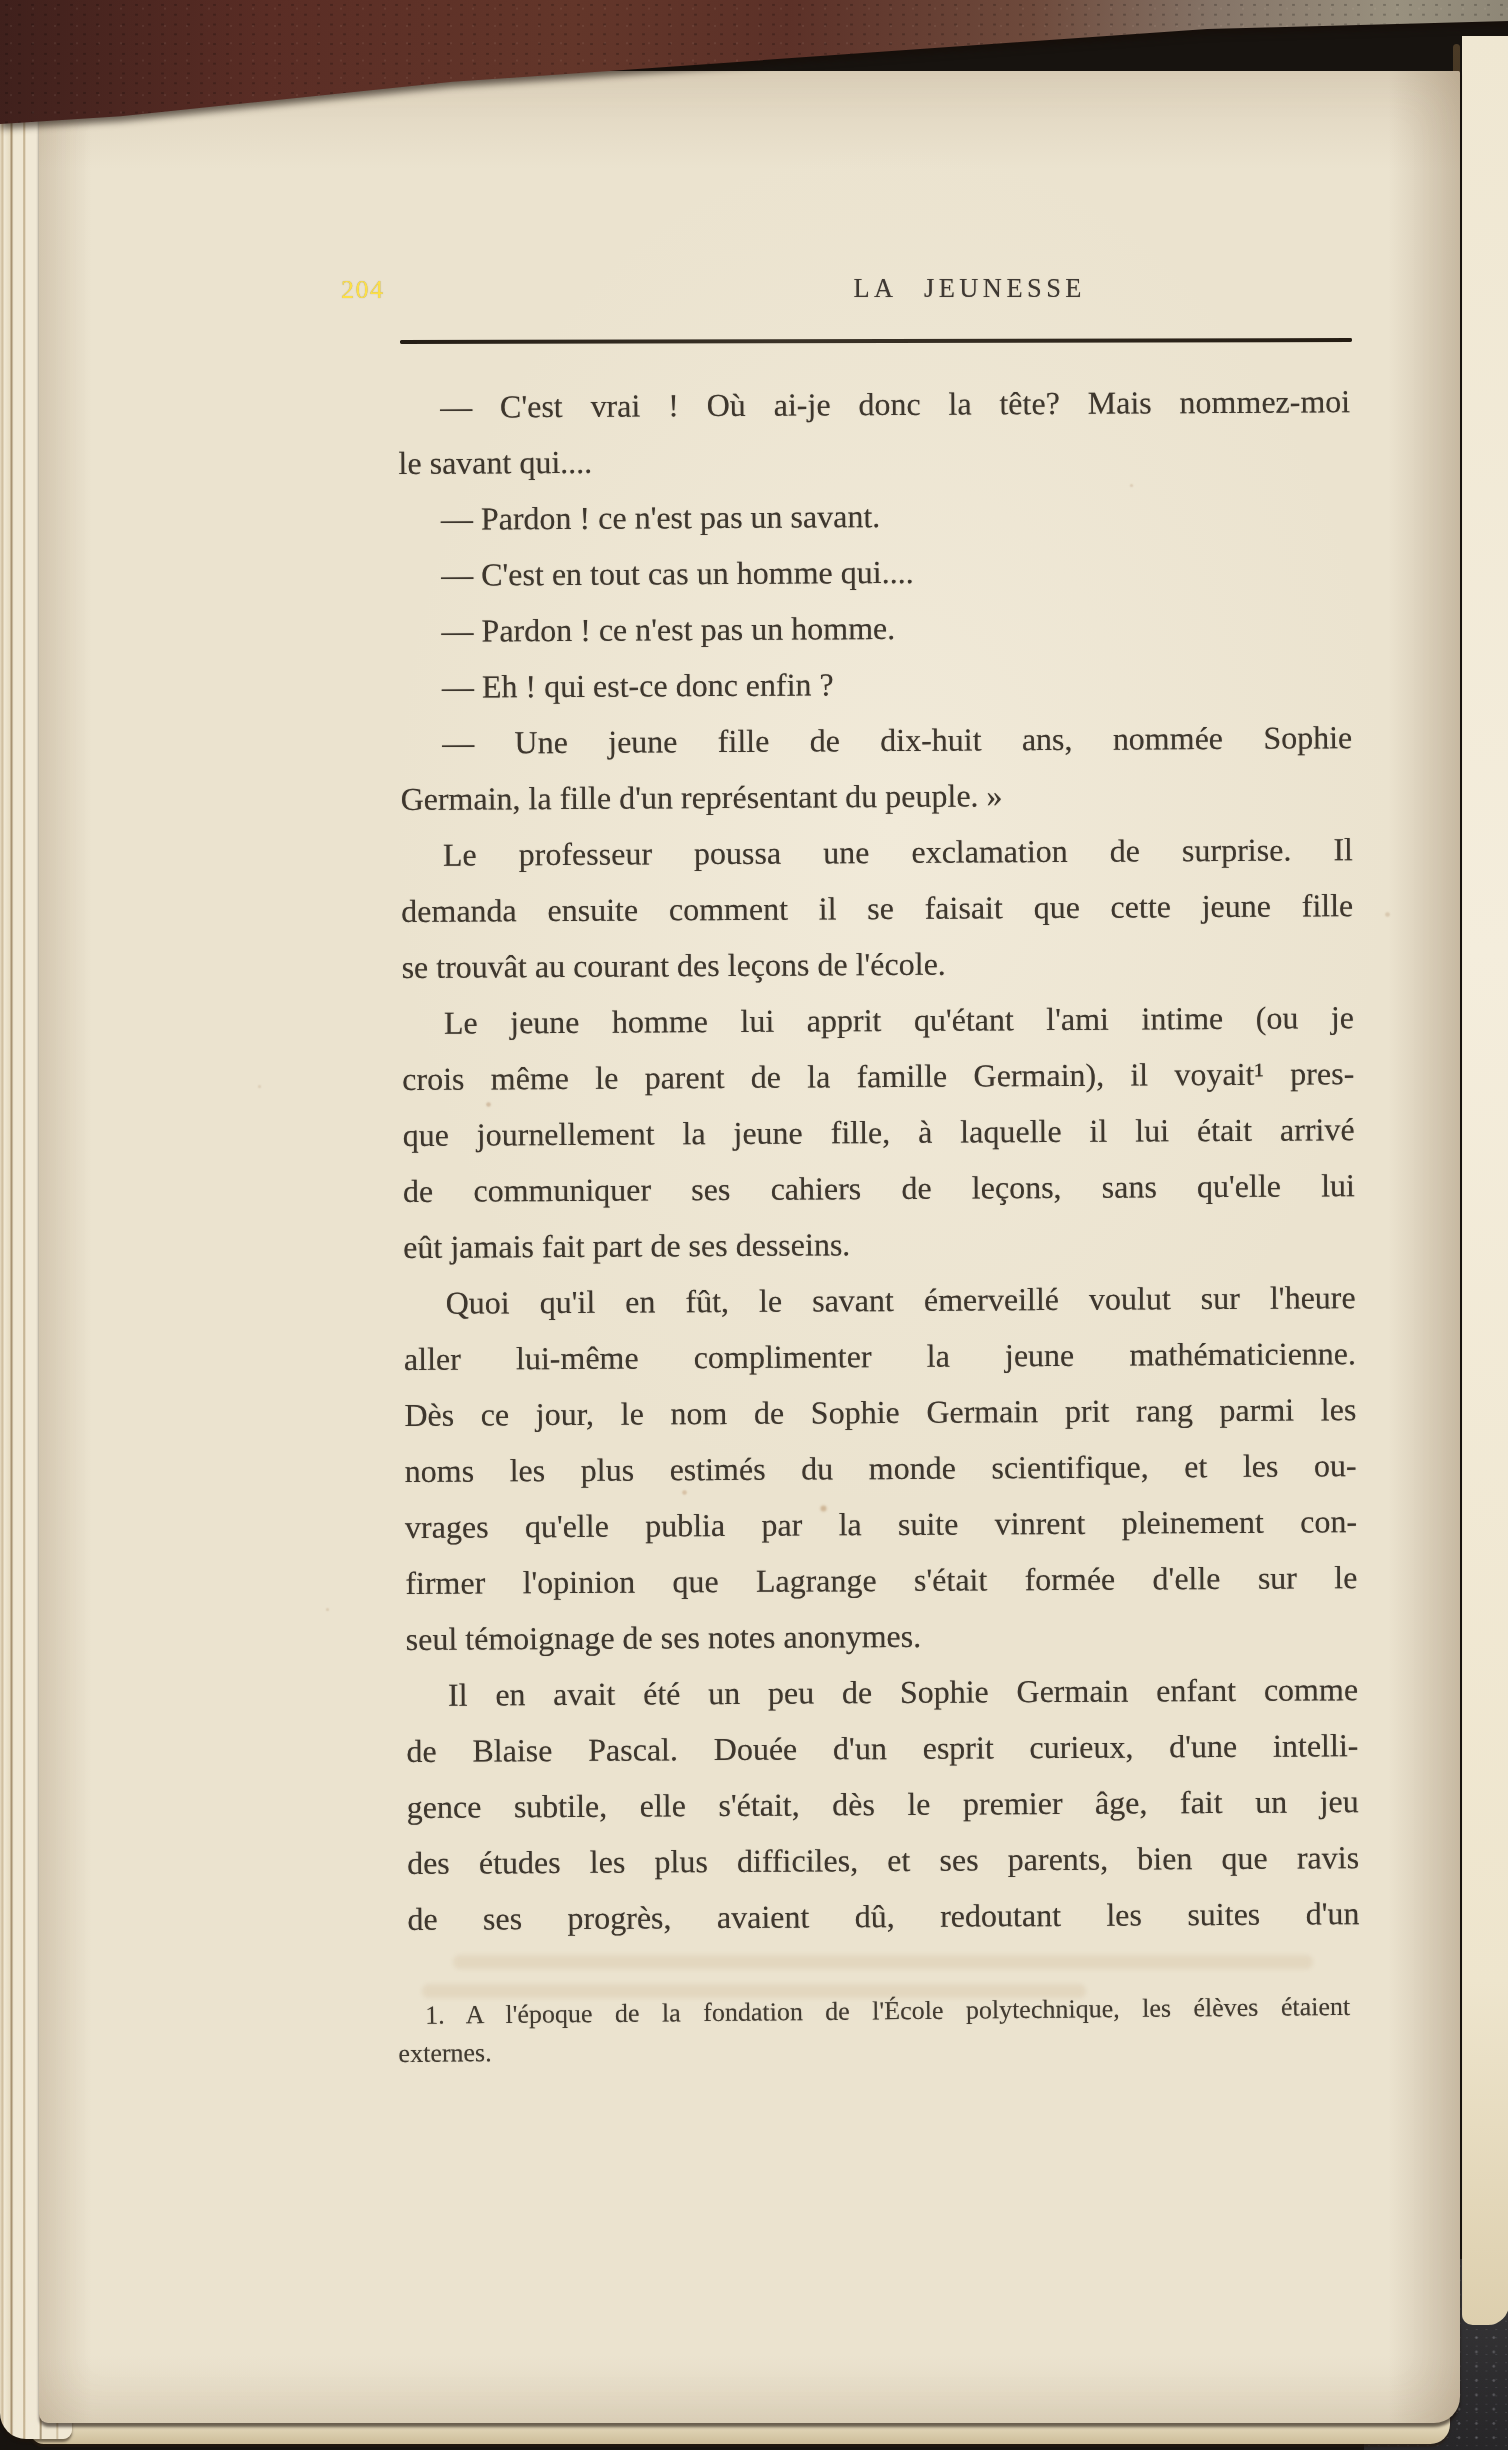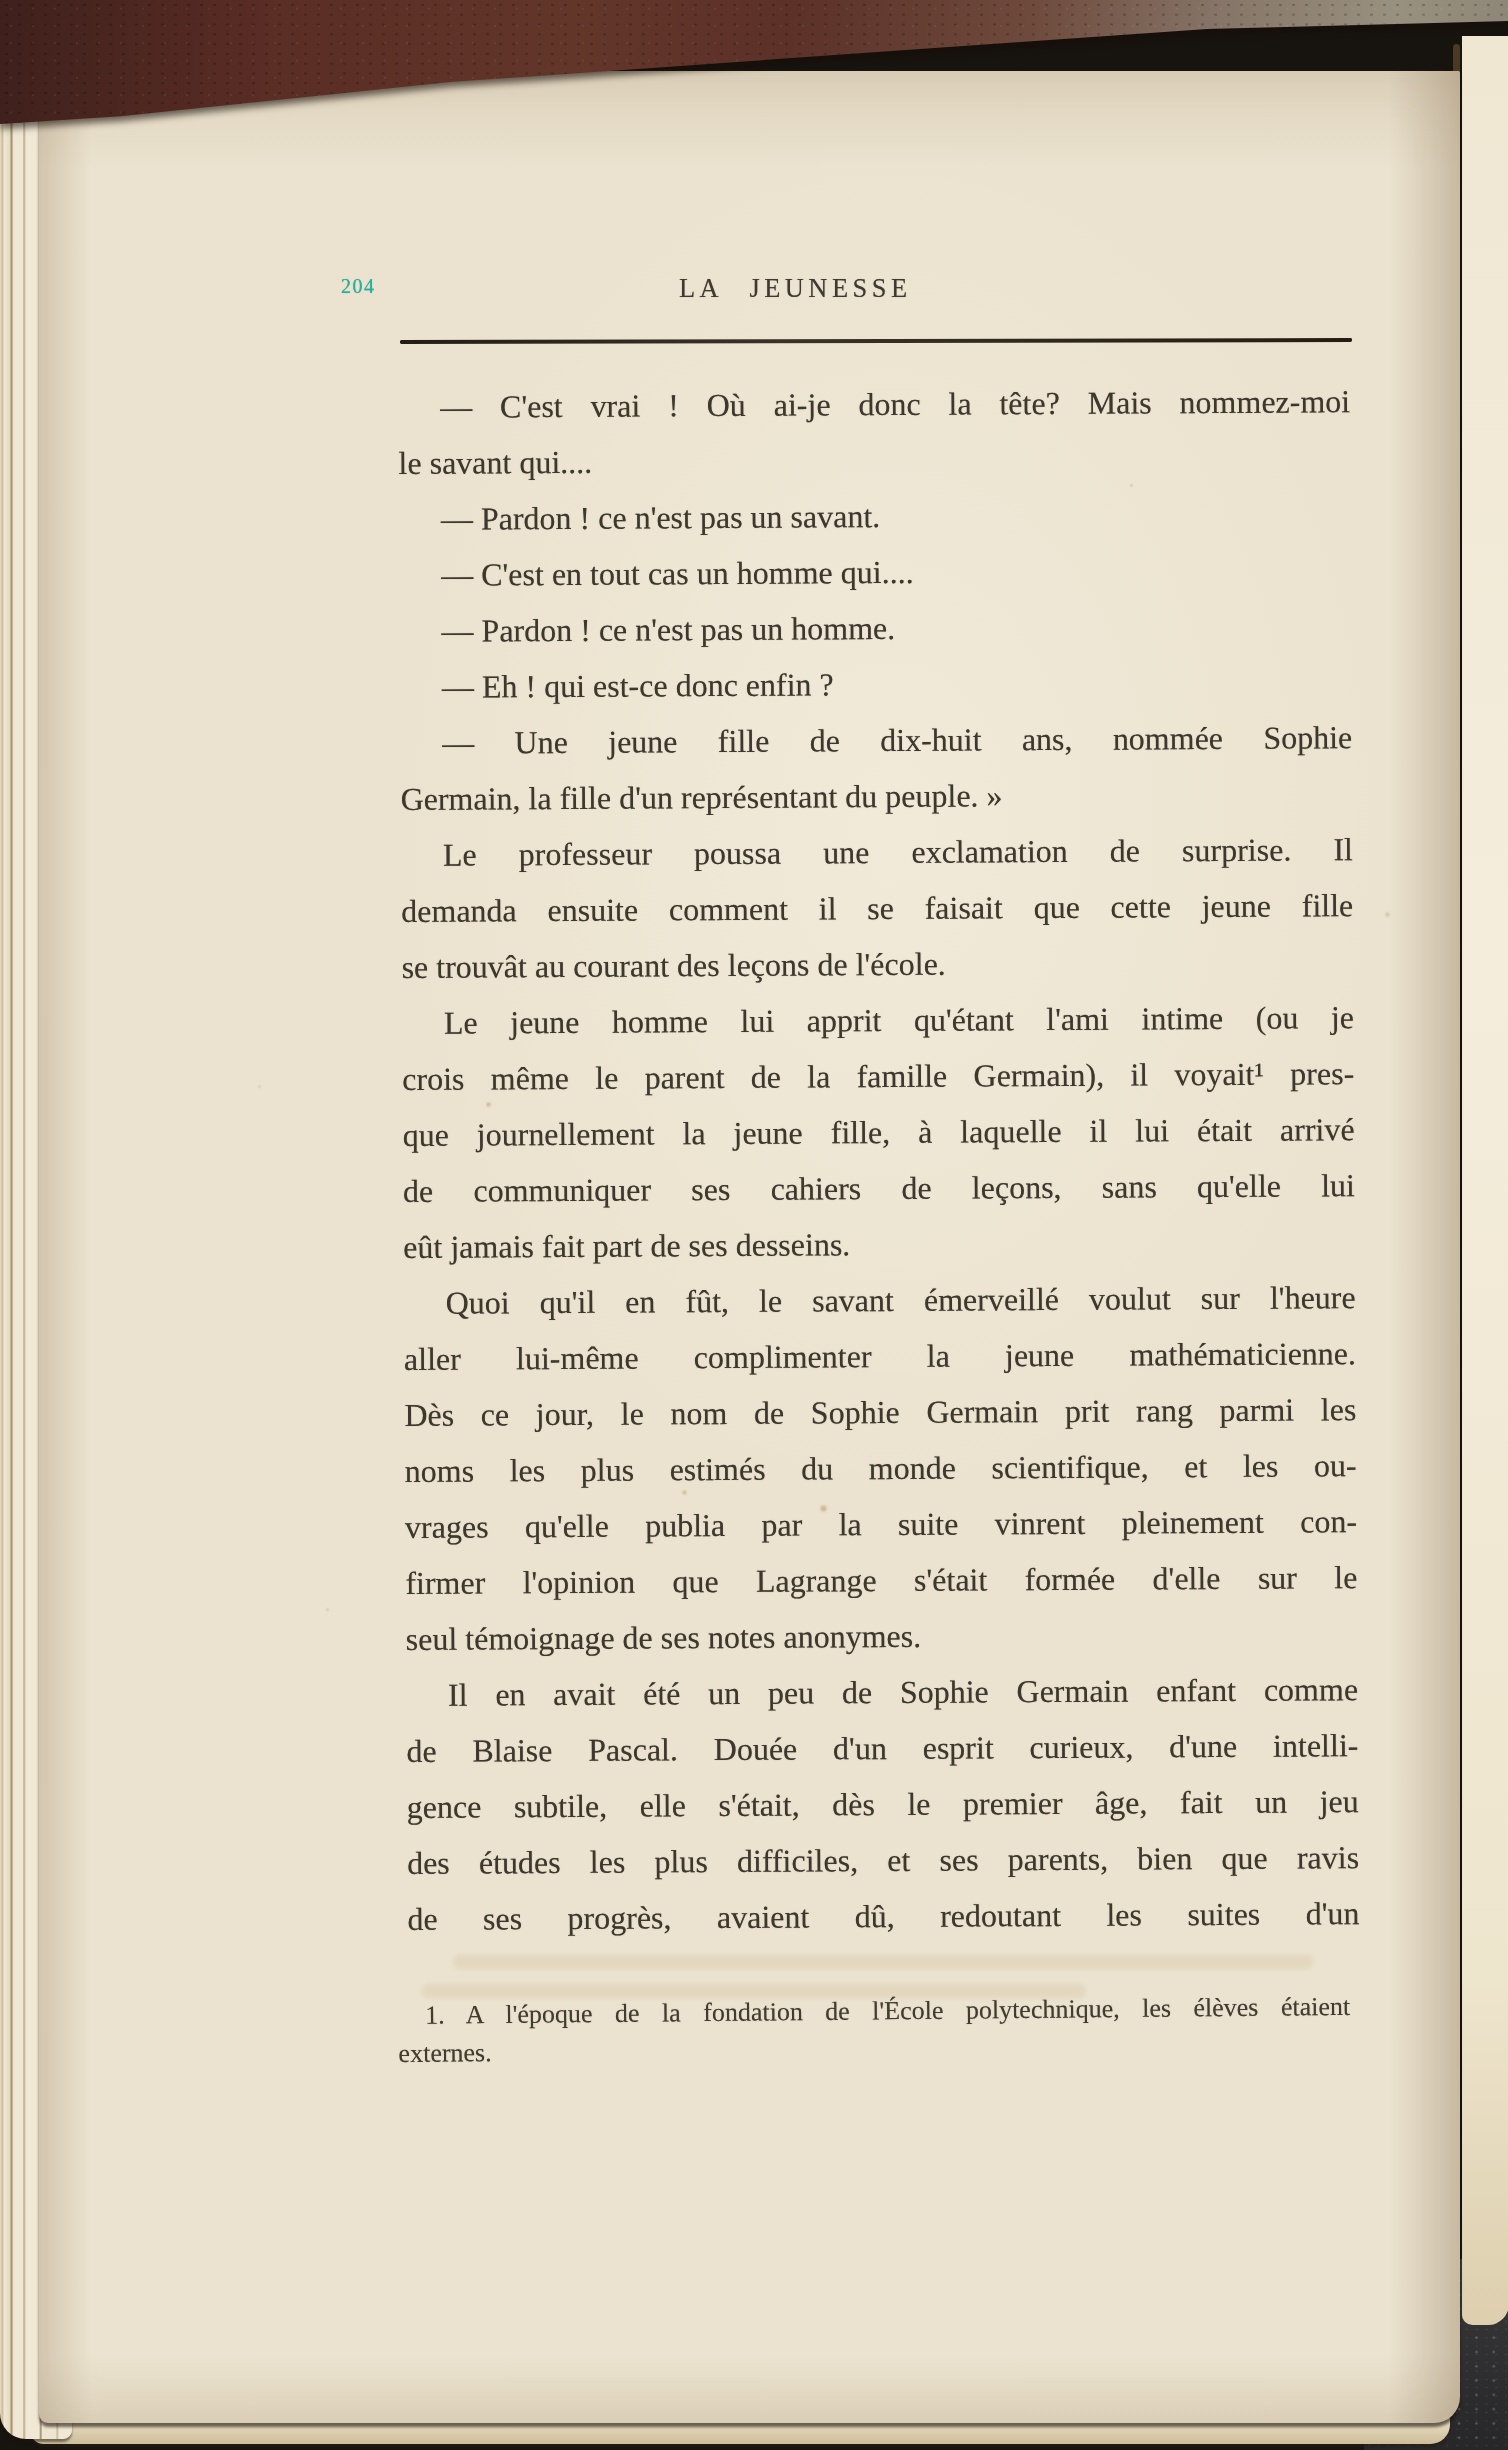--- a/index.html
+++ b/index.html
@@ -78,26 +78,26 @@
   .leather::after{
     content:"";position:absolute;inset:0;
     background-image:radial-gradient(rgba(0,0,0,.22) 1.1px,transparent 1.9px),
                      radial-gradient(rgba(255,230,210,.07) 0.8px,transparent 1.5px);
     background-size:13px 9.8px,22px 17.3px;
     clip-path:inherit;
   }
   
   .folio{
     position:absolute;left:341px;top:275px;z-index:5;
-    font-size:20px;letter-spacing:1.5px;color:#14b8a6;
+    font-size:26px;letter-spacing:1.5px;color:#fde047;
     text-shadow:0 0 0.8px rgba(62,55,46,.5);
   }
   .running-title{
     position:absolute;left:679px;top:273px;width:407px;z-index:5;
-    text-align:left;font-size:26.4px;letter-spacing:4.5px;word-spacing:16.6px;
+    text-align:right;font-size:26.4px;letter-spacing:4.5px;word-spacing:16.6px;
     color:#3f3933;text-shadow:0 0 0.8px rgba(62,55,46,.5);
   }
   .rule{
     position:absolute;left:400px;top:339px;width:952px;height:3.8px;z-index:5;
     background:linear-gradient(90deg,#241d15,#3a3227 40%,#241c13);
     border-radius:1.5px;transform:rotate(-.12deg);
   }
   
   .body-text{
     position:absolute;left:398px;top:379px;width:952px;z-index:5;

